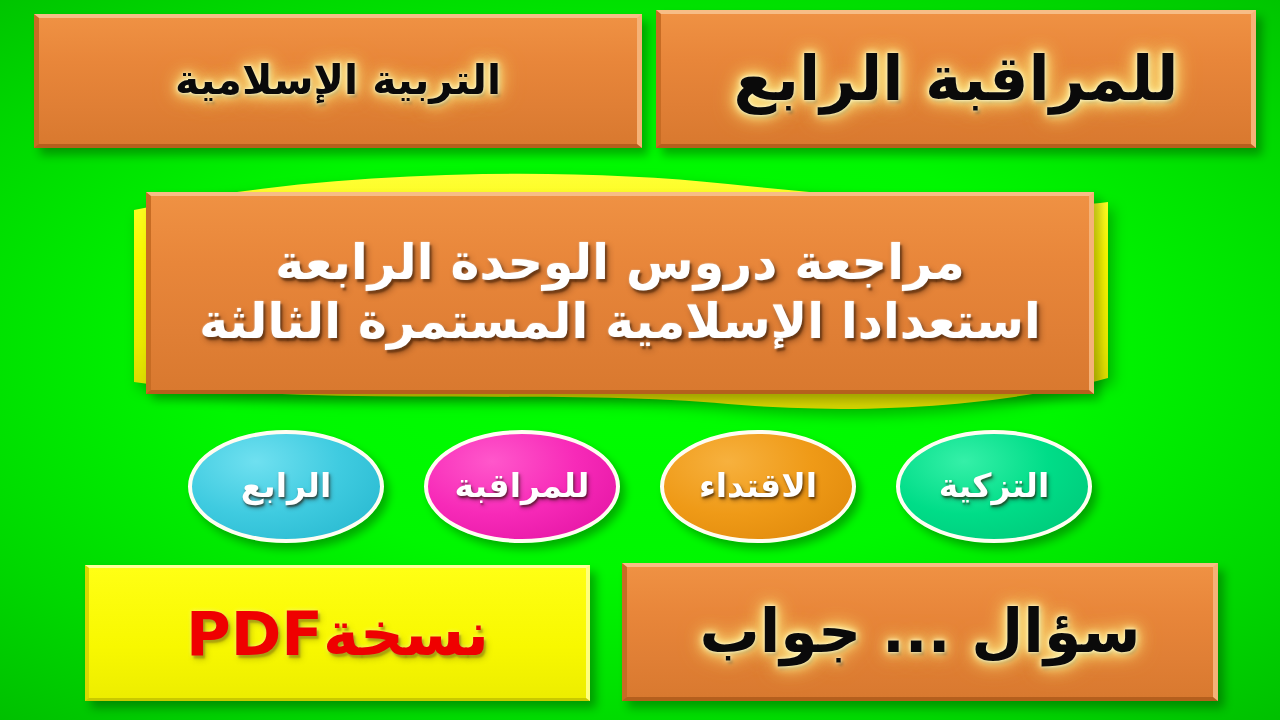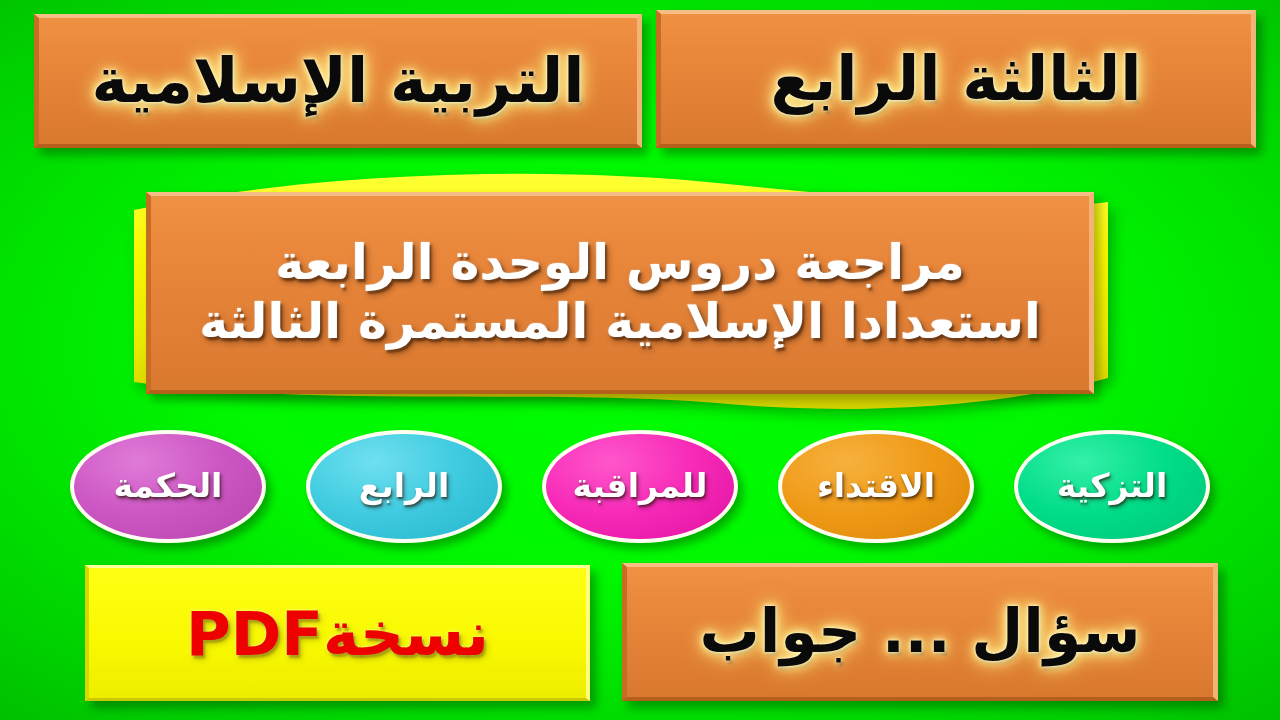--- a/index.html
+++ b/index.html
@@ -90,21 +90,21 @@
     text-shadow:
       2px 3px 2px rgba(120,100,0,.45),
       3px 4px 6px rgba(100,90,0,.30),
       0 0 4px rgba(255,255,180,.7);
   }
 
   
   #box-subject {
     left: 34px;  top: 14px;  width: 608px; height: 134px;
   }
-  #box-subject .ar { font-size: 62px; }
+  #box-subject .ar { font-size: 41px; }
   #box-level {
     left: 656px; top: 10px;  width: 600px; height: 138px;
   }
   #box-level .ar { font-size: 62px; }
 
   
   #banner-wrap {
     position: absolute;
     left: 128px; top: 172px; width: 984px; height: 250px;
     z-index: 2;
@@ -170,21 +170,21 @@
 </head>
 <body>
 
 <div id="stage">
 
   <div class="bevel-box orange-box layer" id="box-subject">
     <span class="ar glow-black">التربية الإسلامية</span>
   </div>
 
   <div class="bevel-box orange-box layer" id="box-level">
-    <span class="ar glow-black">الثالثة الرابع</span>
+    <span class="ar glow-black">للمراقبة الرابع</span>
   </div>
 
   <div id="banner-wrap">
 
     <svg id="ribbon" viewBox="0 0 984 250" preserveAspectRatio="none">
       <defs>
         <linearGradient id="ribGrad" x1="0" y1="0" x2="0" y2="1">
           <stop offset="0%" stop-color="#ffff35"></stop>
           <stop offset="35%" stop-color="#f7f700"></stop>
           <stop offset="72%" stop-color="#e9e900"></stop>
@@ -200,23 +200,20 @@
     </svg>
 
     <div class="bevel-box orange-box" id="banner-box">
       <span class="ar shadow-white">مراجعة دروس الوحدة الرابعة</span>
       <span class="ar shadow-white">استعدادا الإسلامية المستمرة الثالثة</span>
     </div>
   </div>
 
   <div id="ovals">
 
-    <div class="oval" style="background:radial-gradient(ellipse at 34% 26%, #e07bd8 0%, #cc56c4 48%, #b844ae 100%);">
-      <span class="ar shadow-white-sm">الحكمة</span>
-    </div>
 
     <div class="oval" style="background:radial-gradient(ellipse at 34% 26%, #6fe0f0 0%, #3fcbe0 48%, #23b5cc 100%);">
       <span class="ar shadow-white-sm">الرابع</span>
     </div>
 
     <div class="oval" style="background:radial-gradient(ellipse at 34% 26%, #ff57cb 0%, #f72ab8 48%, #e010a0 100%);">
       <span class="ar shadow-white-sm">للمراقبة</span>
     </div>
 
     <div class="oval" style="background:radial-gradient(ellipse at 34% 26%, #f7b13e 0%, #ef9a17 48%, #dc8508 100%);">

